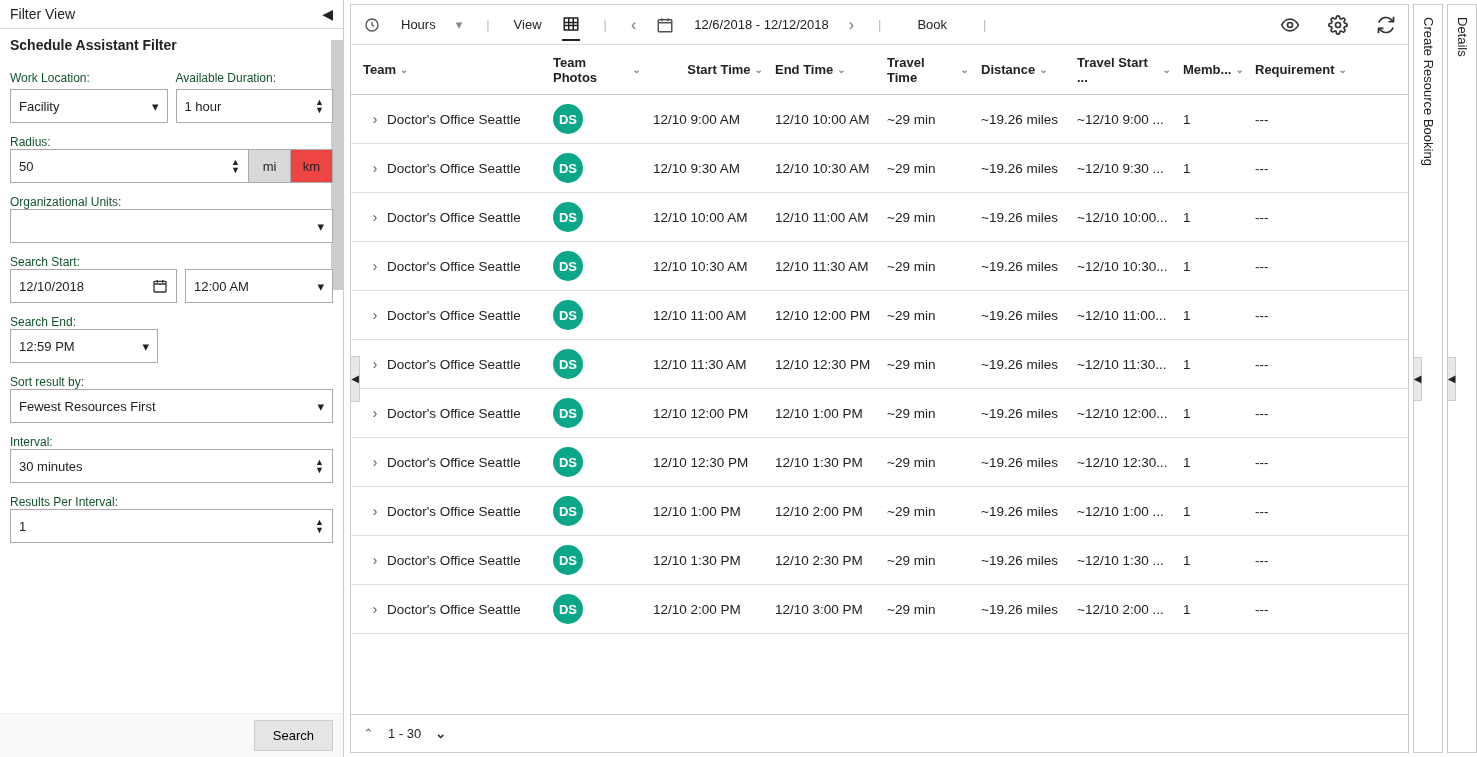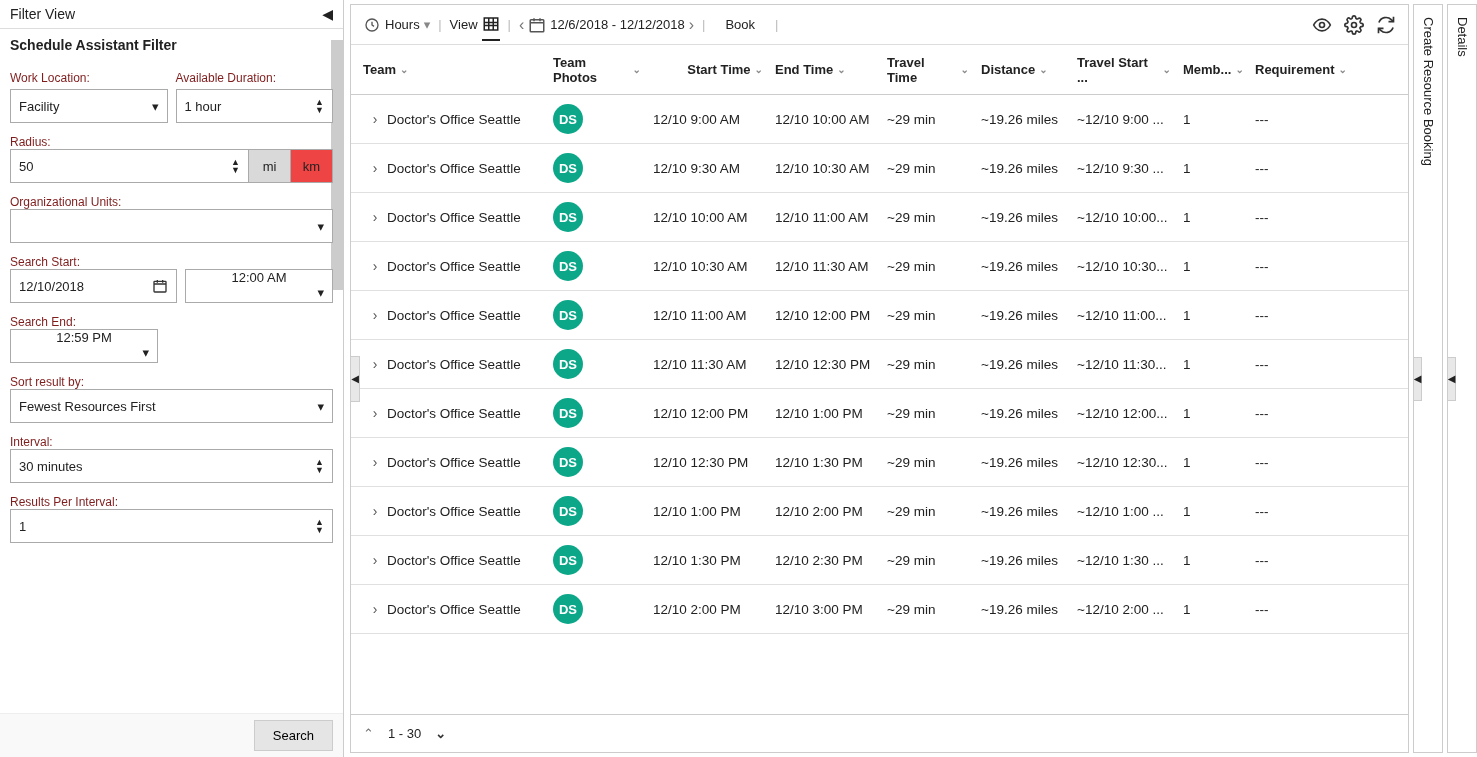--- a/index.html
+++ b/index.html
@@ -7,38 +7,38 @@
   .app { display:flex; height:757px; width:1477px; position:relative; }
   
   .left-panel { width:344px; display:flex; flex-direction:column; border-right:1px solid #ccc; background:#fff; position:relative;}
   .lp-header { display:flex; align-items:center; justify-content:space-between; padding:6px 10px; border-bottom:1px solid #ddd; font-size:14px; }
   .lp-header .collapse { font-size:14px; cursor:pointer;}
   .lp-subheader { padding:8px 10px 0 10px; font-size:14px; font-weight:600;}
   .lp-body { padding:6px 10px 10px 10px; overflow:auto; height:600px; position:relative;}
   .lp-scroll-fake { position:absolute; top:40px; right:0; width:12px; height:250px; background:#ccc; border-radius:0;}
   .row2 { display:flex; gap:8px; }
   .col { flex:1; display:flex; flex-direction:column; gap:4px; }
-  .flabel { font-size:12px; color:#7f1d1d; margin-top:12px; }
+  .flabel { font-size:12px; color:#14532d; margin-top:12px; }
   .ctrl { height:34px; border:1px solid #aaa; display:flex; align-items:center; padding:0 8px; position:relative; background:#fff;}
   .ctrl .caret { margin-left:auto; }
   .stepper { margin-left:auto; display:flex; flex-direction:column; font-size:9px; line-height:8px; }
   .radius-group { display:flex; }
   .radius-group .ctrl { flex:1; }
   .unit-btn { width:42px; height:34px; border:1px solid #aaa; border-left:none; display:flex; align-items:center; justify-content:center; font-size:13px; background:#ef4444; cursor:pointer;}
   .unit-btn.active { background:#d9d9d9; }
   .search-row { display:flex; gap:8px;}
   .date-ctrl { flex:1; height:34px; border:1px solid #aaa; display:flex; align-items:center; padding:0 8px; background:#fff;}
   .date-ctrl .cal { margin-left:auto;}
-  .time-ctrl { width:148px; height:34px; border:1px solid #aaa; display:flex; align-items:center; padding:0 8px; background:#fff;flex-direction:column;}
+  .time-ctrl { width:148px; height:34px; border:1px solid #aaa; display:flex; align-items:center; padding:0 8px; background:#fff;}
   .time-ctrl .caret{ margin-left:auto;}
   .lp-footer { margin-top:auto; display:flex; justify-content:flex-end; padding:6px 10px; border-top:1px solid #eee; background:#f9f9f9;}
   .search-btn { background:#e5e5e5; border:1px solid #ccc; padding:7px 18px; font-size:13px; cursor:pointer;}
   
   .main { flex:1; display:flex; flex-direction:column; border:1px solid #ccc; margin:4px 0 4px 6px; min-width:0;}
-  .toolbar { height:40px; display:flex; align-items:center; gap:4px; padding:0 12px; border-bottom:1px solid #ddd; font-size:13px;}
+  .toolbar { height:40px; display:flex; align-items:center; gap:20px; padding:0 12px; border-bottom:1px solid #ddd; font-size:13px;}
   .toolbar .sep { color:#bbb; margin:0 4px;}
   .toolbar .icon { width:18px; height:18px; display:inline-flex; align-items:center; justify-content:center; color:#666;}
   .toolbar .tab-grid { border-bottom:2px solid #222; padding-bottom:6px; margin-top:6px;}
   .toolbar .spacer { flex:1;}
   .grid-header { height:50px; display:flex; align-items:center; border-bottom:1px solid #ccc; font-size:13px; font-weight:600; padding-left:6px;}
   .gh-col { display:flex; align-items:center; gap:4px; padding:0 6px;}
   .gh-col .sort { font-size:10px; color:#888;}
   .grid-body { flex:1; overflow:auto;}
   .grow { height:49px; display:flex; align-items:center; border-bottom:1px solid #e0e0e0; font-size:13.5px; padding-left:6px;}
   .cell { padding:0 6px; overflow:hidden; white-space:nowrap; text-overflow:ellipsis;}

